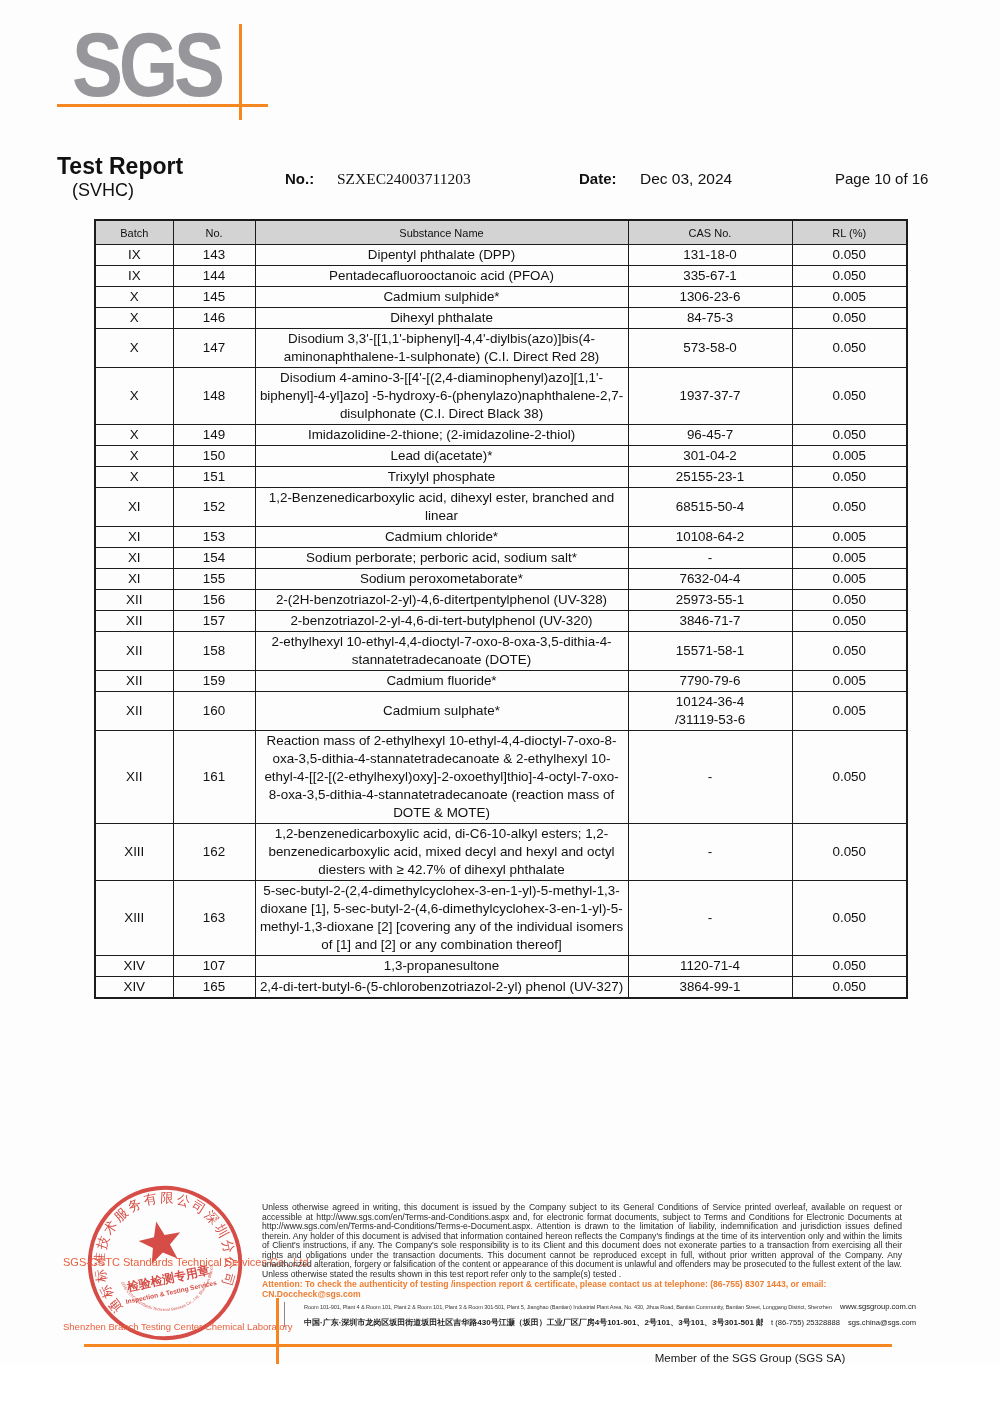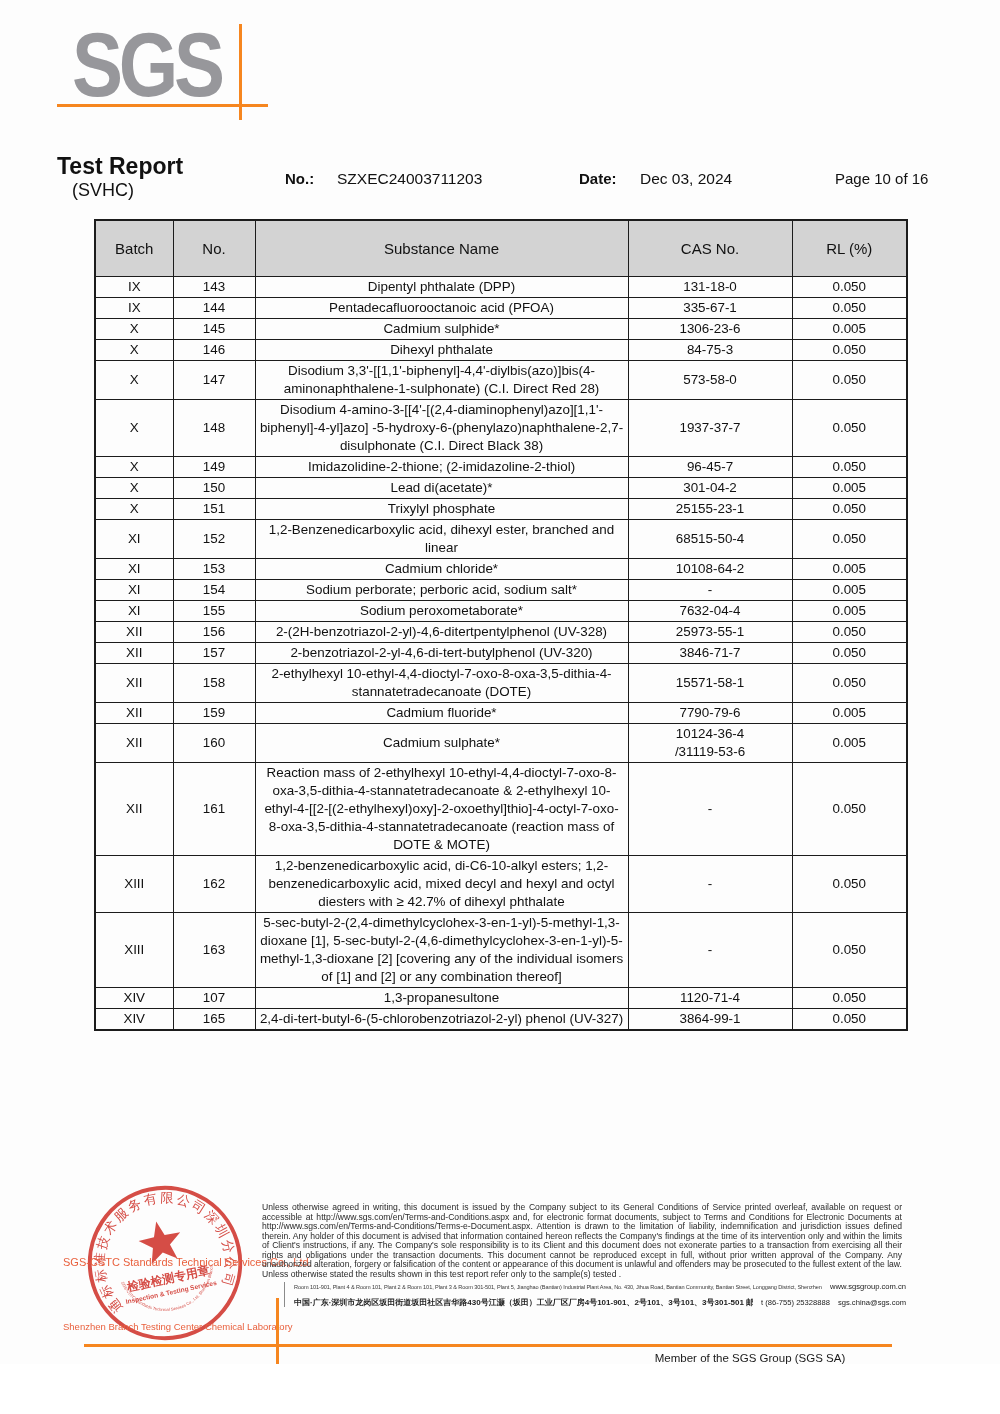--- a/index.html
+++ b/index.html
@@ -14,49 +14,49 @@
     transform:scaleX(0.85); transform-origin:left top;
   }
   .logo-hline { position:absolute; left:57px; top:104px; width:211px; height:3px; background:var(--accent,#f6861f); }
   .logo-vline { position:absolute; left:239px; top:24px; width:3px; height:96px; background:var(--accent,#f6861f); }
   
   .title1 { position:absolute; left:57px; top:153px; font-size:23px; font-weight:bold; }
   .title2 { position:absolute; left:72px; top:180px; font-size:18px; font-weight:normal; }
   .meta { position:absolute; left:0; top:170px; width:1000px; font-size:15px; }
   .meta span { position:absolute; white-space:nowrap; }
   .m-no-label   { left:285px; font-weight:bold; }
-  .m-no-value   { left:337px; font-size:15.5px; }
+  .m-no-value   { left:337px; font-size:15.5px;font-family:Liberation Serif, serif; }
   .m-date-label { left:579px; font-weight:bold; }
   .m-date-value { left:640px; font-size:15.5px; }
   .m-page       { left:835px; }
   
   table.svhc {
     position:absolute; left:94px; top:219px; width:812px;
     border-collapse:collapse; table-layout:fixed;
     border:2px solid #1c1c1c;
   }
   table.svhc th, table.svhc td {
     border:1.6px solid #1c1c1c; text-align:center; vertical-align:middle;
     padding:1px 3px; overflow-wrap:break-word;
   }
   table.svhc th {
-    background:var(--thbg,#d3d3d3); font-weight:normal; font-size:15px;
-    height:19px; padding:18px 2px;
+    background:var(--thbg,#d3d3d3); font-weight:normal; font-size:11px;
+    height:19px; padding:2px 2px;
   }
   table.svhc td { font-size:13.4px; line-height:18px; }
   td.col-cas { white-space:pre-line; }
   
   .footer-textblock {
     position:absolute; left:262px; top:1203px; width:640px;
     font-size:8.6px; line-height:9.5px; color:#2a2a2a; text-align:justify;
   }
   .attention { color:var(--attention,#ed7d31); font-weight:bold; margin-top:1px; text-align:left; }
   .address-block {
     margin-top:3px; margin-left:22px; border-left:1.5px solid #8a8a8a;
-    padding-left:9px; width:612px; color:#222;
+    padding-left:19px; width:612px; color:#222;
   }
   .addr-row { display:flex; gap:8px; align-items:baseline; white-space:nowrap; }
   .addr-en { flex:1; font-size:5.6px; letter-spacing:-0.1px; overflow:hidden; color:#3a3a3a; }
   .addr-cn { flex:1; font-size:8px; font-weight:bold; overflow:hidden; }
   .addr-web, .addr-phone, .addr-email { font-size:7.6px; }
   .addr-row + .addr-row { margin-top:5px; }
   .footer-vline { position:absolute; left:276px; top:1298px; width:2.5px; height:66px; background:var(--accent,#f6861f); }
   .footer-hline { position:absolute; left:84px; top:1344px; width:808px; height:3px; background:var(--accent,#f6861f); }
   .member { position:absolute; left:600px; top:1352px; width:300px; text-align:center; font-size:11.5px; color:#1a1a1a; }
   .company-line1 { position:absolute; left:63px; top:1256px; font-size:11px; color:var(--company,#e9603d); white-space:nowrap; }
@@ -283,20 +283,21 @@
     </text>
     <text x="100" y="125" text-anchor="middle" font-size="15" font-weight="bold">检验检测专用章</text>
     <text x="100" y="140" text-anchor="middle" font-size="8.2" font-weight="bold">Inspection &amp; Testing Services</text>
   </svg>
   <div class="company-line1">SGS-CSTC Standards Technical Services Co., Ltd.</div>
   <div class="company-line2">Shenzhen Branch Testing Center Chemical Laboratory</div>
   <div class="footer-vline"></div>
 
   <div class="footer-textblock">
     <div>Unless otherwise agreed in writing, this document is issued by the Company subject to its General Conditions of Service printed overleaf, available on request or accessible at http://www.sgs.com/en/Terms-and-Conditions.aspx and, for electronic format documents, subject to Terms and Conditions for Electronic Documents at http://www.sgs.com/en/Terms-and-Conditions/Terms-e-Document.aspx. Attention is drawn to the limitation of liability, indemnification and jurisdiction issues defined therein. Any holder of this document is advised that information contained hereon reflects the Company's findings at the time of its intervention only and within the limits of Client's instructions, if any. The Company's sole responsibility is to its Client and this document does not exonerate parties to a transaction from exercising all their rights and obligations under the transaction documents. This document cannot be reproduced except in full, without prior written approval of the Company. Any unauthorized alteration, forgery or falsification of the content or appearance of this document is unlawful and offenders may be prosecuted to the fullest extent of the law. Unless otherwise stated the results shown in this test report refer only to the sample(s) tested .</div>
+    <div class="attention">Attention: To check the authenticity of testing /inspection report &amp; certificate, please contact us at telephone: (86-755) 8307 1443, or email: CN.Doccheck@sgs.com</div>
     <div class="address-block">
       <div class="addr-row">
         <span class="addr-en">Room 101-901, Plant 4 &amp; Room 101, Plant 2 &amp; Room 101, Plant 3 &amp; Room 301-501, Plant 5, Jianghao (Bantian) Industrial Plant Area, No. 430, Jihua Road, Bantian Community, Bantian Street, Longgang District, Shenzhen, Guangdong, China 518129</span>
         <span class="addr-web">www.sgsgroup.com.cn</span>
       </div>
       <div class="addr-row">
         <span class="addr-cn">中国·广东·深圳市龙岗区坂田街道坂田社区吉华路430号江灏（坂田）工业厂区厂房4号101-901、2号101、3号101、3号301-501 邮编:518129</span>
         <span class="addr-phone">t (86-755) 25328888</span>
         <span class="addr-email">sgs.china@sgs.com</span>
       </div>

